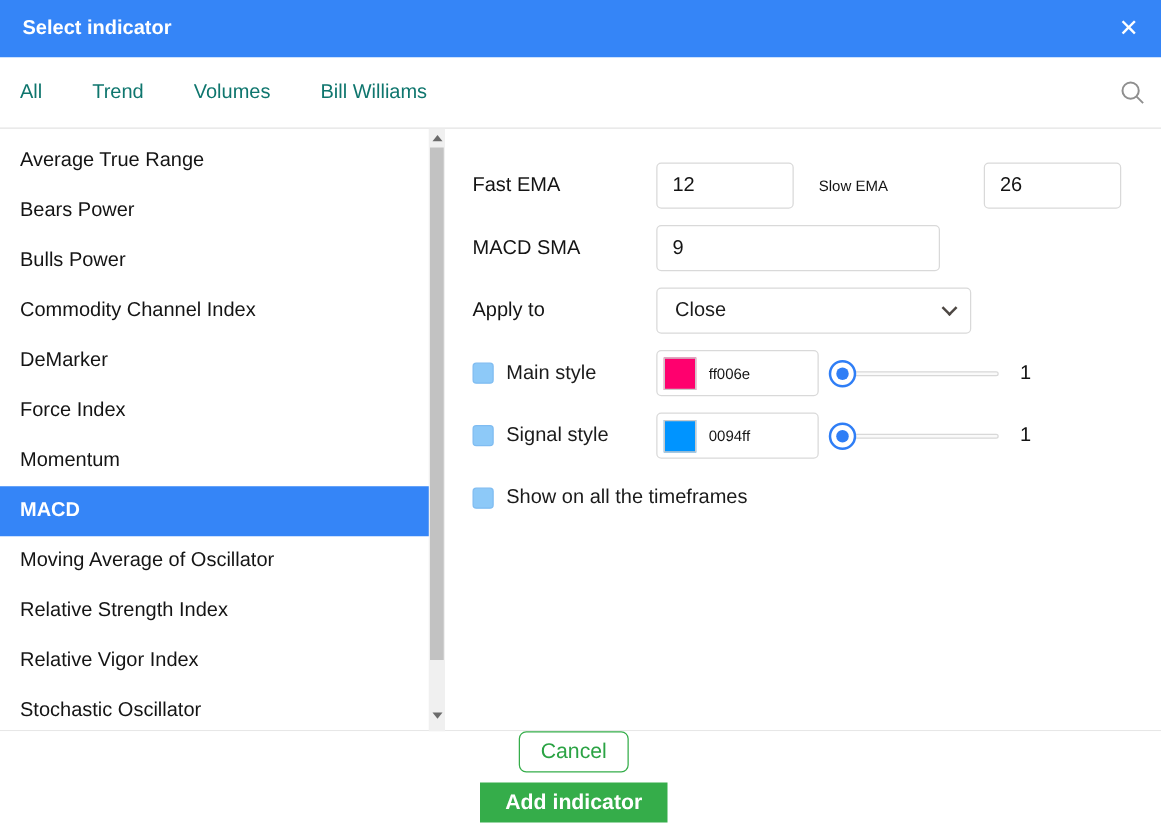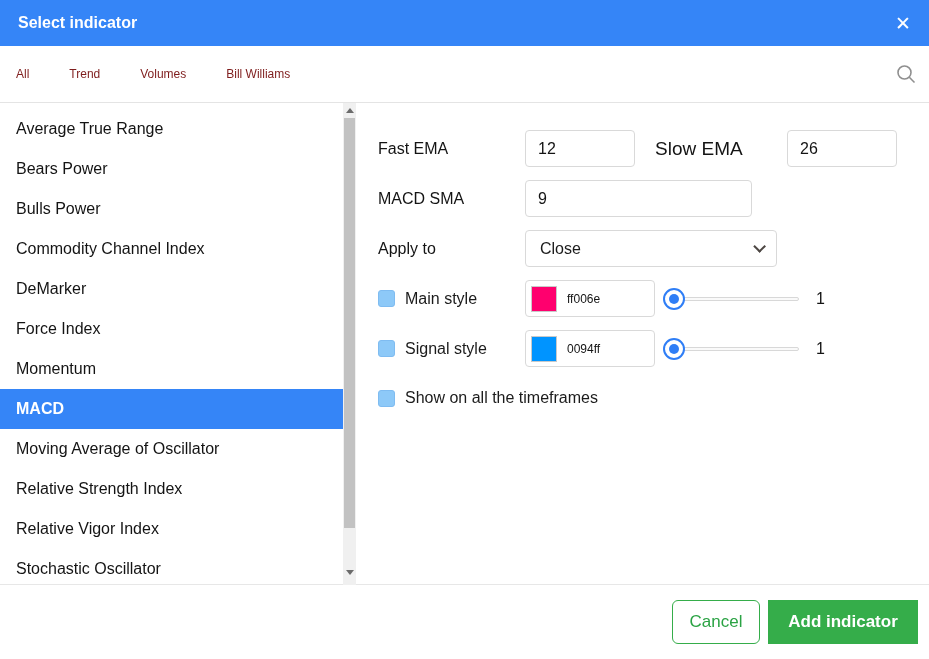--- a/index.html
+++ b/index.html
@@ -7,21 +7,21 @@
   body { font-family:"Liberation Sans","DejaVu Sans",sans-serif; color:#1b1b1b; }
   .dialog { width:929px; height:659px; background:#fff; position:relative; overflow:hidden; }
 
   
   .header { height:46px; background:#3585f7; display:flex; align-items:center; padding:0 18px; }
   .header-title { color:#fff; font-size:16px; font-weight:bold;text-align:center; }
   .close-btn { margin-left:auto; color:#fff; font-size:19px; cursor:pointer; line-height:1; }
 
   
   .tabs { height:57px; display:flex; align-items:stretch; border-bottom:1px solid #e4e4e4; background:#fff; }
-  .tab { display:flex; align-items:center; padding:0 20px; font-size:12px; color:#7f1d1d; position:relative; cursor:pointer; }
+  .tab { display:flex; align-items:center; padding:0 20px; font-size:16px; color:#0f766e; position:relative; cursor:pointer; }
   .tab:first-child { padding-left:16px; }
   .tab.active .tab-underline { position:absolute; left:0; right:0; bottom:-1px; height:4px; background:#3585f7; }
   .search-wrap { margin-left:auto; display:flex; align-items:center; padding-right:12px; }
 
   
   .body { display:flex; height:482px; border-bottom:1px solid #e7e7e7; }
 
   
   .list-panel { width:356px; position:relative; padding:6px 0 0 0; }
   .list-item { height:40px; line-height:40px; padding-left:16px; font-size:16px; color:#141414; cursor:pointer; white-space:nowrap; }
@@ -32,21 +32,21 @@
   .scroll-arrow { height:14px; display:flex; align-items:center; justify-content:center; cursor:pointer; }
   .tri-up { width:0; height:0; border-left:4px solid transparent; border-right:4px solid transparent; border-bottom:5px solid #6b6b6b; }
   .tri-down { width:0; height:0; border-left:4px solid transparent; border-right:4px solid transparent; border-top:5px solid #6b6b6b; }
   .scroll-thumb { position:absolute; top:15px; left:1px; width:11px; height:410px; background:#c2c2c2; cursor:pointer; }
   .scroll-arrow.bottom { position:absolute; bottom:6px; left:0; width:13px; }
 
   
   .settings { flex:1; padding:27px 12px 0 22px; }
   .s-row { display:flex; align-items:center; margin-bottom:13px; }
   .s-label { width:147px; font-size:16px; color:#141414; flex-shrink:0; }
-  .s-label2 { width:152px; padding-left:20px; font-size:19px; color:#141414; flex-shrink:0; }
+  .s-label2 { width:152px; padding-left:20px; font-size:12px; color:#141414; flex-shrink:0; }
   .txt-input { width:110px; height:37px; border:1px solid #d9d9d9; border-radius:4px; font-size:16px; color:#141414; padding:0 12px; outline:none; font-family:inherit; background:#fff; }
   .txt-input.wide { width:227px; }
 
   .select-box { width:252px; height:37px; border:1px solid #d9d9d9; border-radius:4px; display:flex; align-items:center; padding:0 14px; font-size:16px; cursor:pointer; background:#fff; }
   .chevron { margin-left:auto; width:9px; height:9px; border-right:2px solid #4d4743; border-bottom:2px solid #4d4743; transform:rotate(45deg) translateY(-3px); }
 
   .checkbox { width:17px; height:17px; border-radius:3px; border:1px solid #7fbcf1; margin-right:10px; flex-shrink:0; cursor:pointer; }
   .label-with-cb { width:147px; display:flex; align-items:center; font-size:16px; flex-shrink:0; }
 
   .color-input { width:130px; height:37px; border:1px solid #d9d9d9; border-radius:4px; display:flex; align-items:center; padding:0 5px; background:#fff; cursor:pointer; }
@@ -55,21 +55,21 @@
 
   .slider { position:relative; width:136px; height:24px; margin-left:8px; flex-shrink:0; }
   .slider-track { position:absolute; left:10px; right:0; top:10px; height:4px; background:#fafafa; border:1px solid #d8d8d8; border-radius:2px; }
   .slider-thumb { position:absolute; left:0; top:1px; width:22px; height:22px; border-radius:50%; background:#fff; border:2px solid #2f7ef6; display:flex; align-items:center; justify-content:center; cursor:pointer; }
   .slider-dot { width:10px; height:10px; border-radius:50%; background:#2f7ef6; }
   .slider-value { margin-left:17px; font-size:16px; color:#141414; }
 
   .row-checkbox-only { margin-top:22px; display:flex; align-items:center; font-size:16px; }
 
   
-  .footer { height:73px; display:flex; align-items:center; justify-content:flex-end; gap:8px; padding-right:11px; background:#fff; }
+  .footer { height:73px; display:flex; align-items:center; justify-content:flex-end; gap:8px; padding-right:11px; background:#fff;flex-direction:column; }
   .btn-cancel { width:88px; height:44px; background:#fff; border:1px solid #35ad4a; border-radius:6px; color:#2ba344; font-size:17px; font-family:inherit; cursor:pointer; }
   .btn-add { width:150px; height:44px; background:#35ad4a; border:none; border-radius:0; color:#fff; font-size:17px; font-weight:bold; font-family:inherit; cursor:pointer; }
 </style>
 </head>
 <body>
 
 <div class="dialog">
 
   <div class="header">
     <span class="header-title">Select indicator</span>

